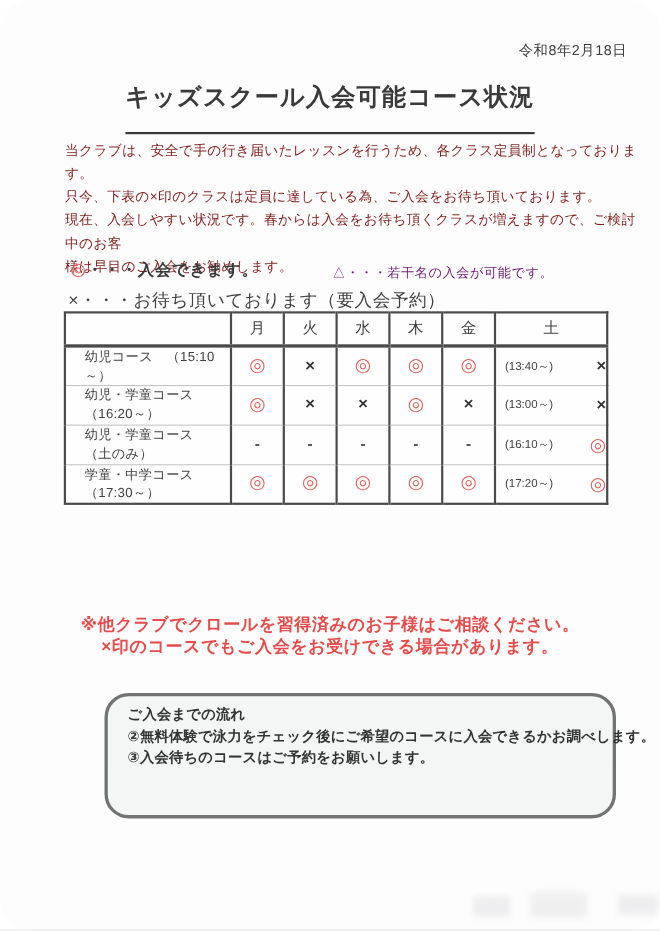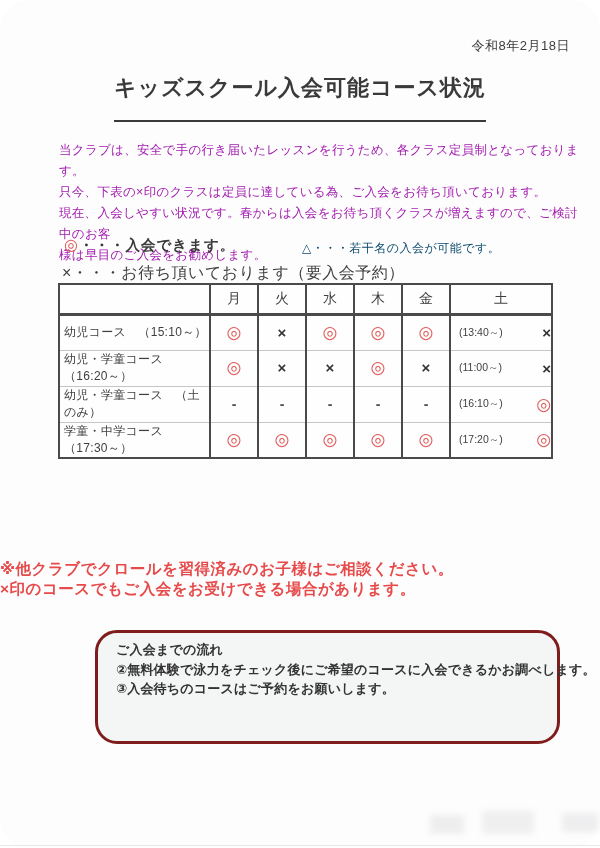--- a/index.html
+++ b/index.html
@@ -21,52 +21,52 @@
   .title{
     display:inline-block;
     font-size:22px;font-weight:bold;color:#3a3a3a;
     letter-spacing:1px;
     border-bottom:2px solid #3a3a3a;
     padding-bottom:17px;
   }
 
   .intro{
     position:absolute;left:59px;top:127px;width:520px;
-    font-size:12.5px;line-height:21px;color:#a21caf;letter-spacing:0.3px;margin-top:13px;
+    font-size:12.5px;line-height:21px;color:#7f1d1d;letter-spacing:0.3px;
   }
 
   .legend-ok{
     position:absolute;left:64px;top:235px;
     font-size:14.5px;font-weight:bold;color:#3a3a3a;letter-spacing:1px;
   }
   .legend-ok .circ{color:#e0615e;font-size:16px;font-weight:bold;}
   .legend-few{
     position:absolute;left:302px;top:240px;
-    font-size:12px;color:#0c4a6e;letter-spacing:0.5px;
+    font-size:12px;color:#701a75;letter-spacing:0.5px;font-family:Liberation Serif, serif;
   }
   .legend-wait{
     position:absolute;left:62px;top:263px;
     font-size:16px;color:#3f3f3f;letter-spacing:0.5px;
   }
 
   .ctable{
     position:absolute;left:58px;top:283px;
     border-collapse:collapse;table-layout:fixed;
     width:493px;
     background:#fefefe;
   }
   .ctable,.ctable tr,.ctable td,.ctable th{box-sizing:border-box;}
   .ctable{border:2px solid #4a4a4a;}
   .ctable th,.ctable td{border-left:2px solid #4a4a4a;padding:0;}
   .ctable th{height:30px;font-size:14px;font-weight:normal;color:#3f3f3f;}
   .ctable .hdr th{border-bottom:3px solid #4a4a4a;}
   .ctable td{height:36px;border-top:1px solid #c6c6c6;}
   .ctable tr.r0 td{border-top:none;}
   td.name{
-    font-size:12px;color:#3f3f3f;padding-left:4px;letter-spacing:0.3px;
+    font-size:12px;color:#3f3f3f;padding-left:17px;letter-spacing:0.3px;
     text-align:left;vertical-align:middle;
   }
   td.c{text-align:center;vertical-align:middle;}
   .sym{display:inline-block;line-height:1;}
   .sym-ok{color:#e0615e;font-size:17px;font-weight:bold;}
   .sym-x{color:#333333;font-size:15px;font-weight:bold;}
   .sym-dash{color:#4a4a4a;font-size:14px;font-weight:bold;}
   td.sat{vertical-align:middle;}
   .satwrap{
     display:flex;align-items:center;justify-content:space-between;
@@ -75,27 +75,28 @@
   .satwrap .time{font-size:10.5px;color:#3f3f3f;white-space:nowrap;}
 
   .notes{
     position:absolute;left:58px;top:477px;width:520px;
     font-size:12.5px;line-height:21px;color:#404040;letter-spacing:0.2px;
   }
   .notes .bold{font-size:13px;font-weight:bold;color:#373737;}
 
   .warning{
     position:absolute;left:0;top:559px;width:100%;
+    text-align:center;
     font-size:15.5px;font-weight:bold;color:#e64a4a;
     line-height:20px;letter-spacing:0.5px;
   }
 
   .flowbox{
     position:absolute;left:95px;top:630px;width:465px;height:114px;
-    border:3px solid #7f1d1d;border-radius:22px;
+    border:3px solid #737373;border-radius:22px;
     background:#f3f6f4;
     padding:7px 14px 0 18px;
     box-sizing:border-box;
   }
   .flowbox .line{
     font-size:13px;font-weight:bold;color:#333333;
     line-height:19.5px;letter-spacing:0.2px;white-space:nowrap;
   }
 
   .smudge{position:absolute;background:#b9b9bf;filter:blur(3px);}
@@ -164,21 +165,21 @@
     </tr>
     <tr>
       <td class="name">幼児・学童コース　（16:20～）</td>
       <td class="c"><span class="sym sym-ok">◎</span></td>
       <td class="c"><span class="sym sym-x">×</span></td>
       <td class="c"><span class="sym sym-x">×</span></td>
       <td class="c"><span class="sym sym-ok">◎</span></td>
       <td class="c"><span class="sym sym-x">×</span></td>
       <td class="sat">
             <div class="satwrap">
-              <span class="time">(11:00～)</span>
+              <span class="time">(13:00～)</span>
               <span class="sym sym-x">×</span>
             </div>
           </td>
     </tr>
     <tr>
       <td class="name">幼児・学童コース　（土のみ）</td>
       <td class="c"><span class="sym sym-dash">-</span></td>
       <td class="c"><span class="sym sym-dash">-</span></td>
       <td class="c"><span class="sym sym-dash">-</span></td>
       <td class="c"><span class="sym sym-dash">-</span></td>

